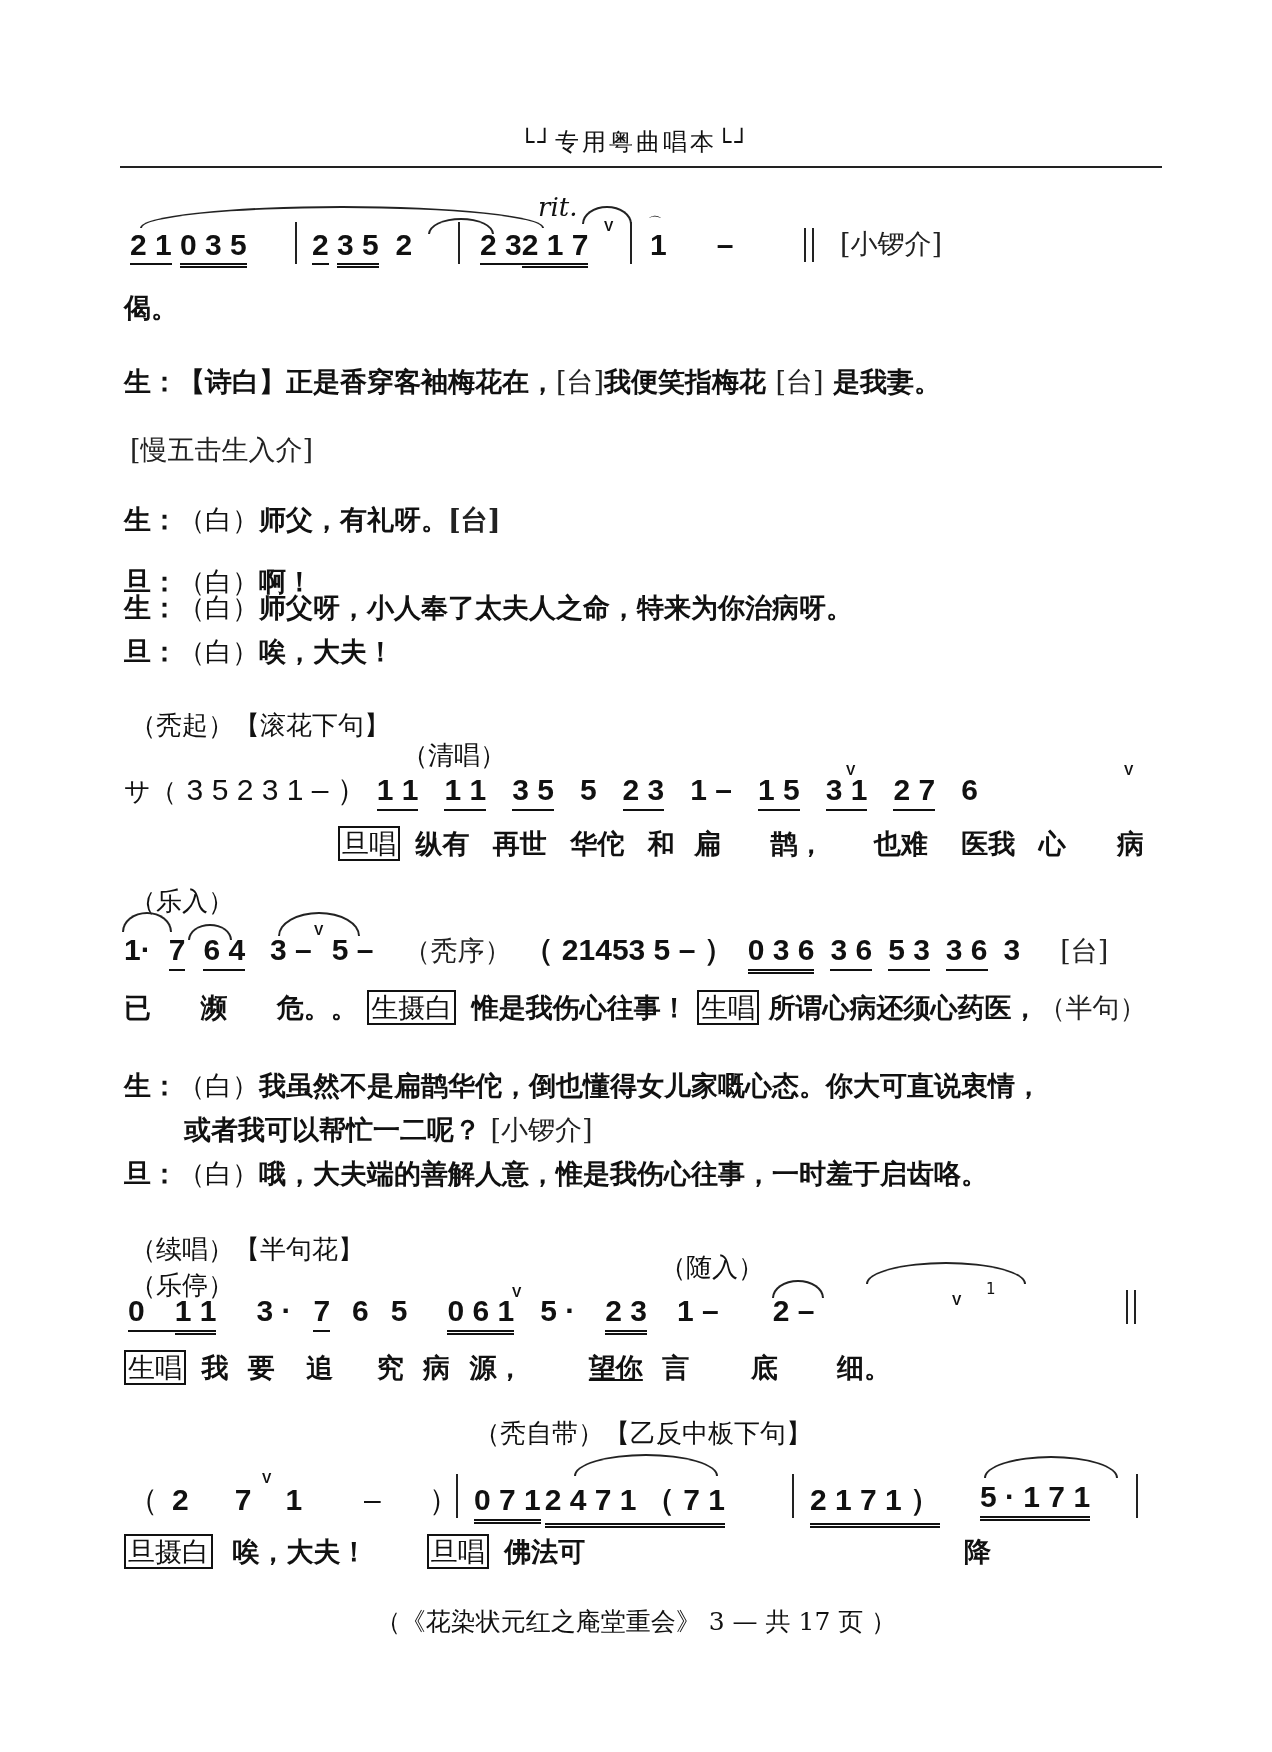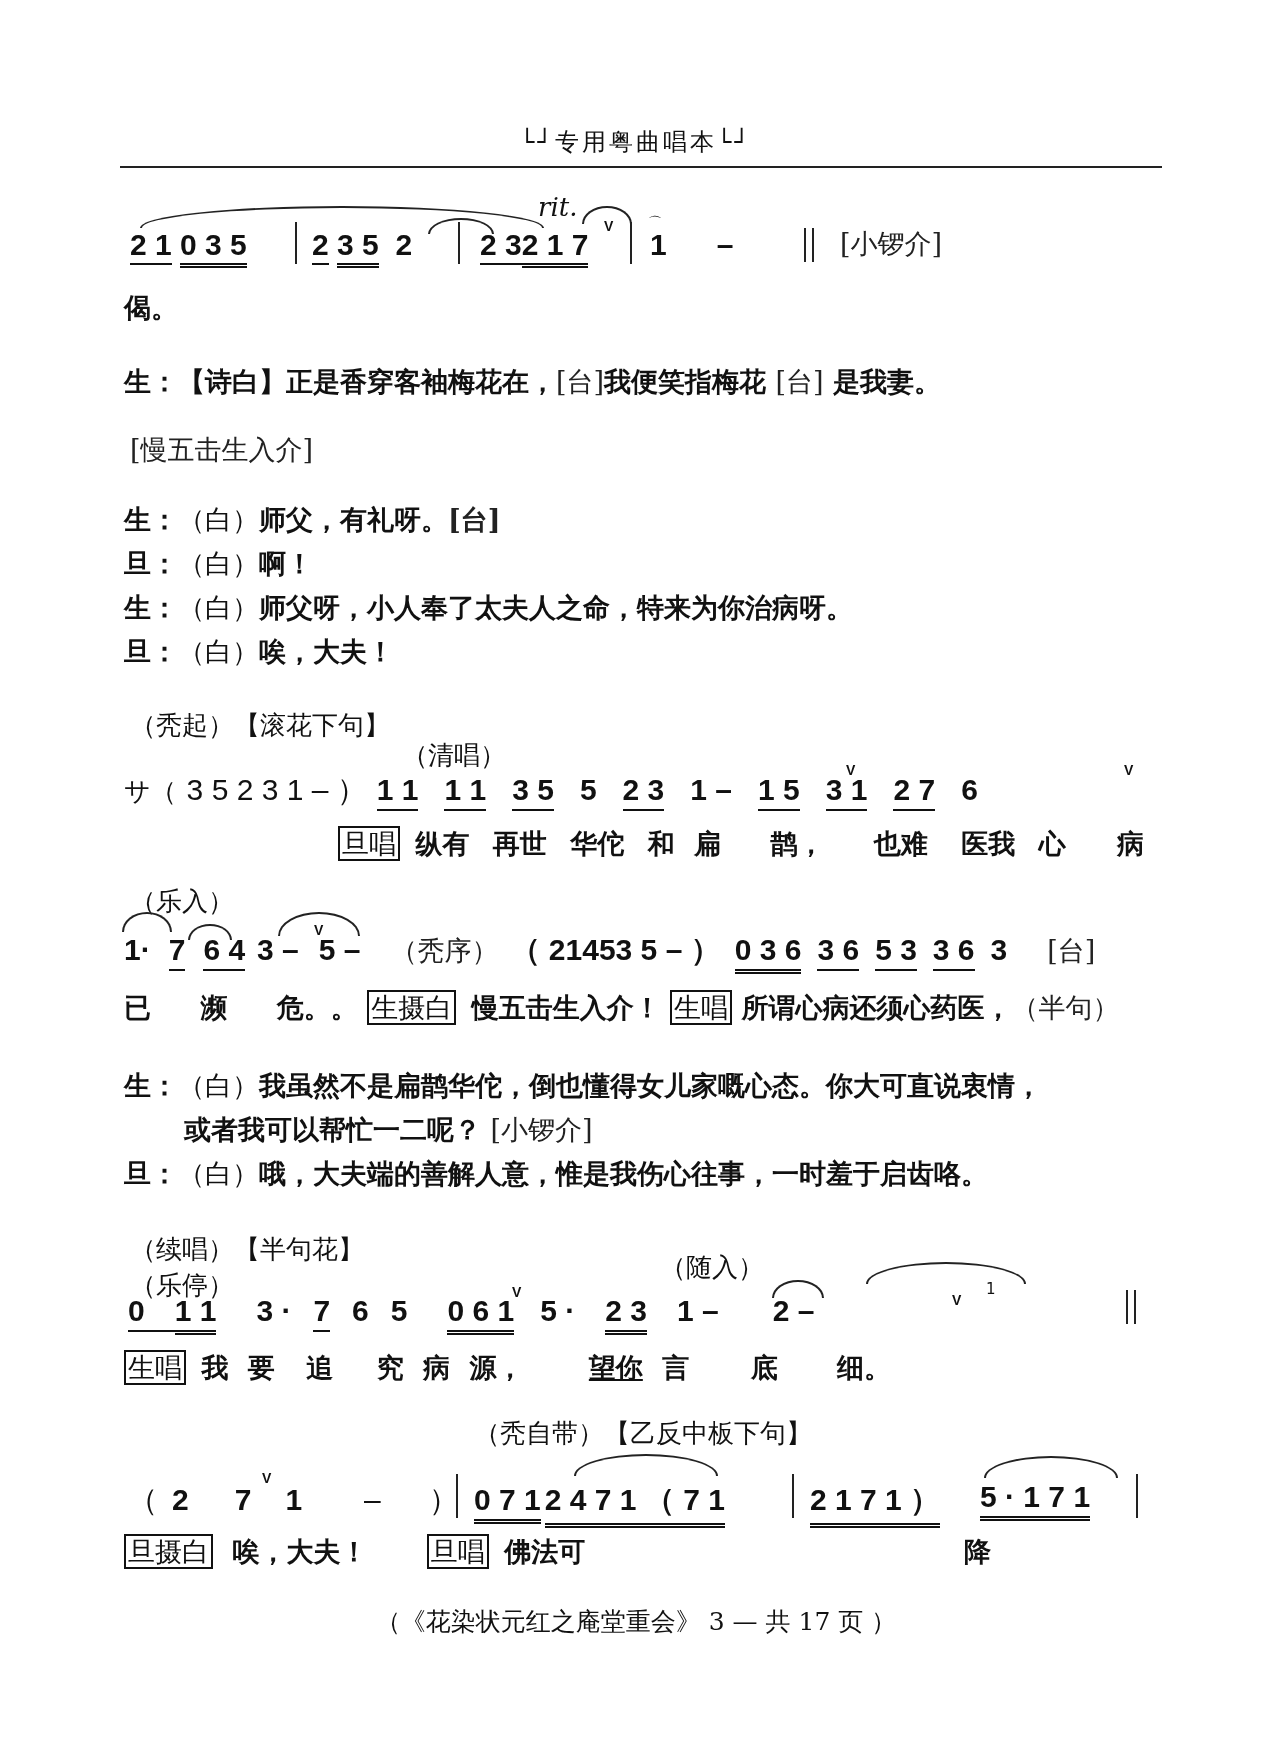--- a/index.html
+++ b/index.html
@@ -45,21 +45,21 @@
 <div class="abs cjk-b" style="left:124px; top:290px;">偈。</div>
 
 <div class="abs cjk-b" style="left:124px; top:364px;">
   <span>生：</span><span>【诗白】</span><span>正是香穿客袖梅花在，</span><span class="note" style="font-weight:normal;">[台]</span><span>我便笑指梅花</span>&nbsp;<span class="note" style="font-weight:normal;">[台]</span>&nbsp;<span>是我妻。</span>
 </div>
 <div class="abs note" style="left:130px; top:432px;">[慢五击生入介]</div>
 
 <div class="abs cjk-b" style="left:124px; top:502px;">
   <span>生：</span><span style="font-weight:normal;">（白）</span><span>师父，有礼呀。</span><span class="note">[台]</span>
 </div>
-<div class="abs cjk-b" style="left:124px; top:546px;">
+<div class="abs cjk-b" style="left:124px; top:564px;">
   <span>旦：</span><span style="font-weight:normal;">（白）</span><span>啊！</span>
 </div>
 <div class="abs cjk-b" style="left:124px; top:590px;">
   <span>生：</span><span style="font-weight:normal;">（白）</span><span>师父呀，小人奉了太夫人之命，特来为你治病呀。</span>
 </div>
 <div class="abs cjk-b" style="left:124px; top:634px;">
   <span>旦：</span><span style="font-weight:normal;">（白）</span><span>唉，大夫！</span>
 </div>
 
 <div class="abs small" style="left:130px; top:708px;">（秃起）【滚花下句】</div>
@@ -94,39 +94,39 @@
   <span style="margin-left:42px;">病</span>
 </div>
 
 <div class="abs small" style="left:130px; top:884px;">（乐入）</div>
 <div class="arc" style="left:122px; top:912px; width:46px; height:18px;"></div>
 <div class="arc" style="left:188px; top:924px; width:40px; height:14px;"></div>
 <div class="arc" style="left:278px; top:912px; width:78px; height:22px;"></div>
 <div class="abs" style="left:124px; top:930px; display:flex; align-items:baseline;">
   <span class="num" style="margin-right:18px;">1·</span>
   <span class="num ul1" style="margin-right:18px;">7</span>
-  <span class="num ul1" style="margin-right:12px;">6 4</span>
+  <span class="num ul1" style="margin-right:25px;">6 4</span>
   <span class="num" style="margin-right:20px;">3 –</span>
   <span class="num" style="margin-right:30px;">5 –</span>
   <span class="note" style="margin-right:12px;">（秃序）</span>
   <span class="num" style="margin-right:14px;">（ 21453 5 – ）</span>
   <span class="num ul2" style="margin-right:16px;">0 3 6</span>
   <span class="num ul1" style="margin-right:16px;">3 6</span>
   <span class="num ul1" style="margin-right:16px;">5 3</span>
   <span class="num ul1" style="margin-right:16px;">3 6</span>
   <span class="num" style="margin-right:40px;">3</span>
   <span class="note">[台]</span>
 </div>
 <div class="breath" style="left:314px; top:922px;">V</div>
 <div class="abs cjk-b" style="left:124px; top:990px;">
   <span>已</span>
   <span style="margin-left:40px;">濒</span>
   <span style="margin-left:40px;">危。。</span>
   <span class="boxed">生摄白</span>
-  <span style="margin-left:6px;">慢五击生入介！</span>
+  <span style="margin-left:6px;">惟是我伤心往事！</span>
   <span class="boxed">生唱</span>
   <span style="">所谓心病还须心药医，</span><span class="note" style="font-weight:normal;">（半句）</span>
 </div>
 
 <div class="abs cjk-b" style="left:124px; top:1068px;">
   <span>生：</span><span style="font-weight:normal;">（白）</span><span>我虽然不是扁鹊华佗，倒也懂得女儿家嘅心态。你大可直说衷情，</span>
 </div>
 <div class="abs cjk-b" style="left:184px; top:1112px;">
   <span>或者我可以帮忙一二呢？</span>&nbsp;<span class="note" style="font-weight:normal;">[小锣介]</span>
 </div>

